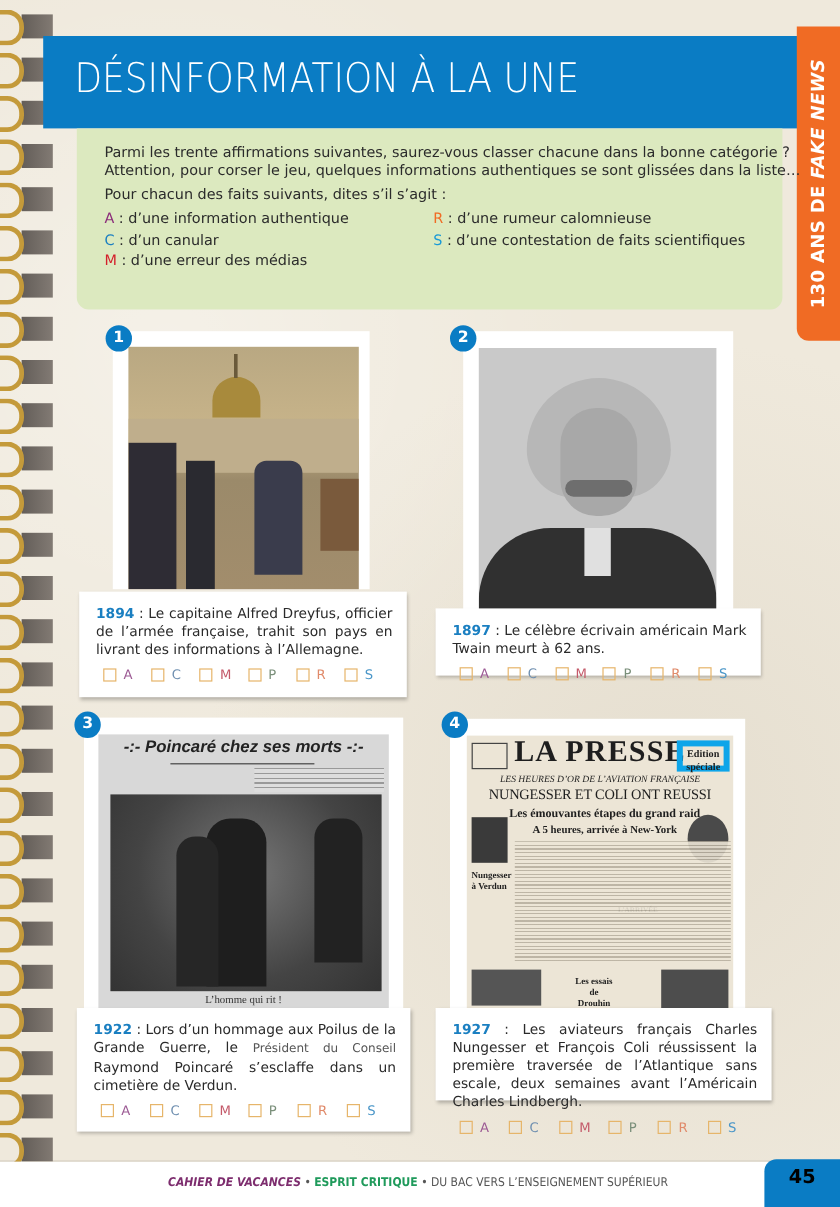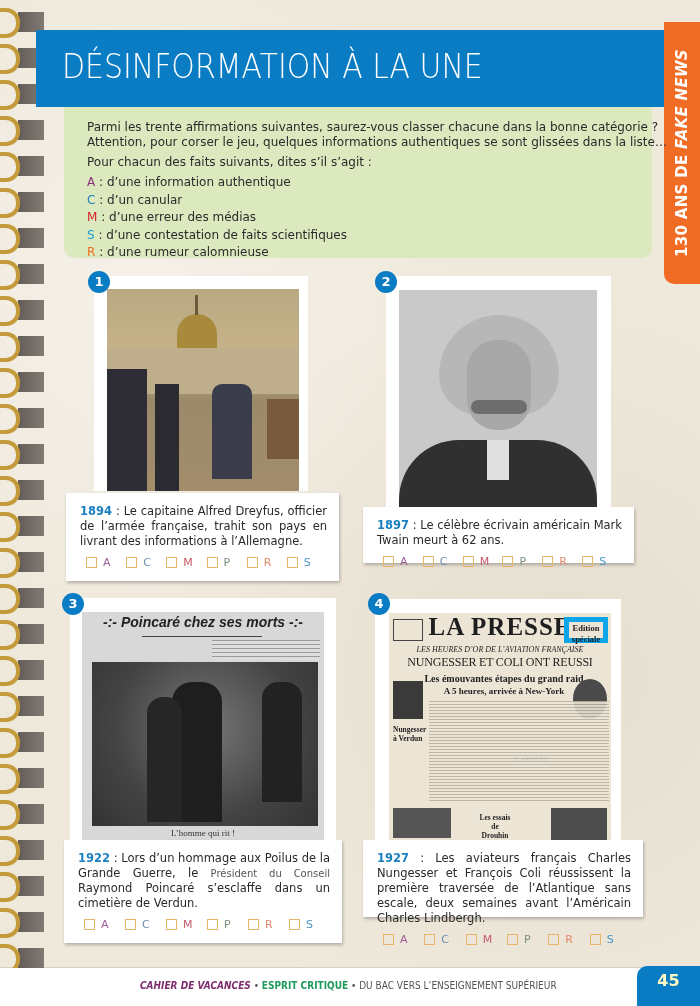--- a/index.html
+++ b/index.html
@@ -56,21 +56,21 @@
 
   .intro-box {
     position: absolute; left: 64px; top: 107px; width: 588px; height: 151px;
     background: #dce9bf; border-radius: 0 0 10px 10px;
     padding: 13px 0 0 23px;
     font-family: "DejaVu Sans", sans-serif; font-size: 12px; color: #2b2b2b;
     line-height: 15px;
   }
   .intro-box p { margin-bottom: 5px; white-space: nowrap; }
   .intro-box .line2 { margin-top: -5px; }
-  .legend { display: flex; margin-top: 2px; flex-direction: column; }
+  .legend { display: flex; margin-top: 2px; }
   .legend-col { width: 274px; }
   .legend-col div { margin-bottom: 2px; line-height: 15.5px; }
   .letter { font-weight: normal; }
   .photo-frame { position: absolute; background: #fff; }
   .photo { position: absolute; overflow: hidden; }
   .num-badge {
     position: absolute; width: 22px; height: 22px; border-radius: 50%;
     background: #0a7cc4; color: #fff; font-weight: bold; font-size: 13px;
     text-align: center; line-height: 22px; font-family: "DejaVu Sans", sans-serif;
   }
@@ -90,21 +90,21 @@
 
   .footer-text {
     position: absolute; left: 140px; top: 980px; font-size: 10px;
     font-family: "DejaVu Sans", sans-serif; color: #555; white-space: nowrap;
     transform: scaleX(0.9); transform-origin: left center;
   }
   .footer-text .f1 { color: #7d2d6e; font-style: italic; font-weight: bold; }
   .footer-text .f2 { color: #1f9a5b; font-weight: bold; }
   .page-num {
     position: absolute; left: 637px; top: 966px; width: 63px; height: 40px;
-    background: #0a7cc4; border-radius: 10px 0 0 0; color: #fef9c3;
+    background: #0a7cc4; border-radius: 10px 0 0 0; color: #000000;
     font-weight: bold; font-size: 16px; text-align: center; line-height: 30px;
     font-family: "DejaVu Sans", sans-serif;
   }
 </style>
 </head>
 <body>
 
 <div class="paper"></div>
 
 <div class="spiral" id="spiral">
@@ -175,22 +175,22 @@
   <p>Parmi les trente affirmations suivantes, saurez-vous classer chacune dans la bonne catégorie ?</p>
   <p class="line2">Attention, pour corser le jeu, quelques informations authentiques se sont glissées dans la liste…</p>
   <p>Pour chacun des faits suivants, dites s’il s’agit :</p>
   <div class="legend">
     <div class="legend-col">
       <div><span class="letter" style="color:#8b2d7a">A</span><span> : d’une information authentique</span></div>
       <div><span class="letter" style="color:#1a7fc1">C</span><span> : d’un canular</span></div>
       <div><span class="letter" style="color:#d4202b">M</span><span> : d’une erreur des médias</span></div>
     </div>
     <div class="legend-col">
+      <div><span class="letter" style="color:#f06b24">R</span><span> : d’une rumeur calomnieuse</span></div>
       <div><span class="letter" style="color:#1a9ad6">S</span><span> : d’une contestation de faits scientifiques</span></div>
-      <div><span class="letter" style="color:#f06b24">R</span><span> : d’une rumeur calomnieuse</span></div>
     </div>
   </div>
 </div>
 
 <div class="photo-frame" style="left:94px;top:276px;width:214px;height:215px;"></div>
 <div class="photo" style="left:107px;top:289px;width:192px;height:202px;background:linear-gradient(180deg,#b9a882 0%,#c8b48a 35%,#9b8a6a 55%,#a28d6c 100%);">
   <div style="position:absolute;left:70px;top:25px;width:40px;height:34px;border-radius:20px 20px 0 0;background:#a88a3c;"></div>
   <div style="position:absolute;left:88px;top:6px;width:3px;height:20px;background:#6a5a3a;"></div>
   <div style="position:absolute;left:0;top:60px;width:192px;height:45px;background:#bfae8c;"></div>
   <div style="position:absolute;left:0;top:80px;width:40px;height:122px;background:#2e2c34;"></div>

